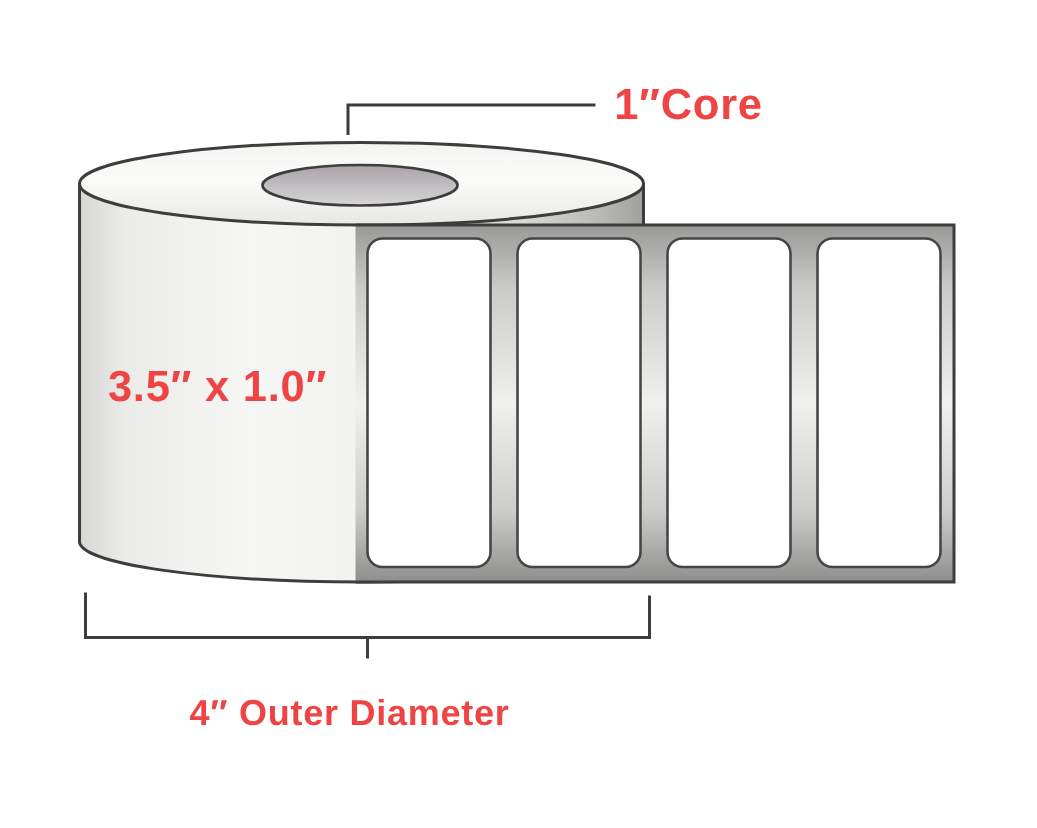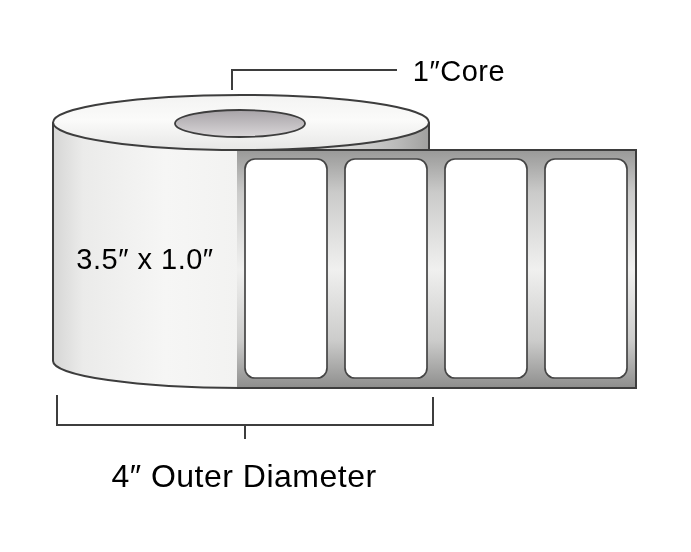--- a/index.html
+++ b/index.html
@@ -16,41 +16,40 @@
     font-family: "Liberation Sans", "DejaVu Sans", sans-serif;
   }
   .stage svg {
     position: absolute;
     left: 0;
     top: 0;
   }
   .txt {
     position: absolute;
     transform: translate(-50%, -50%);
-    color: #000000;
-    font-weight: 400;
+    color: #ef4444;
+    font-weight: 700;
     letter-spacing: 0.5px;
     white-space: nowrap;
     line-height: 1;
   }
   .core-label {
     left: 459px;
     top: 71px;
     font-size: 29px;
   }
   .size-label {
     left: 145px;
     top: 259px;
     font-size: 29px;
   }
   .od-label {
     left: 233px;
     top: 476px;
-    font-size: 32px;
-    margin-left: 11px;
+    font-size: 24px;
   }
 </style>
 </head>
 <body>
 
 <div class="stage">
 
   <svg width="691" height="552" viewBox="0 0 691 552">
     <defs>
       <linearGradient id="gBody" x1="0" y1="0" x2="1" y2="0">

